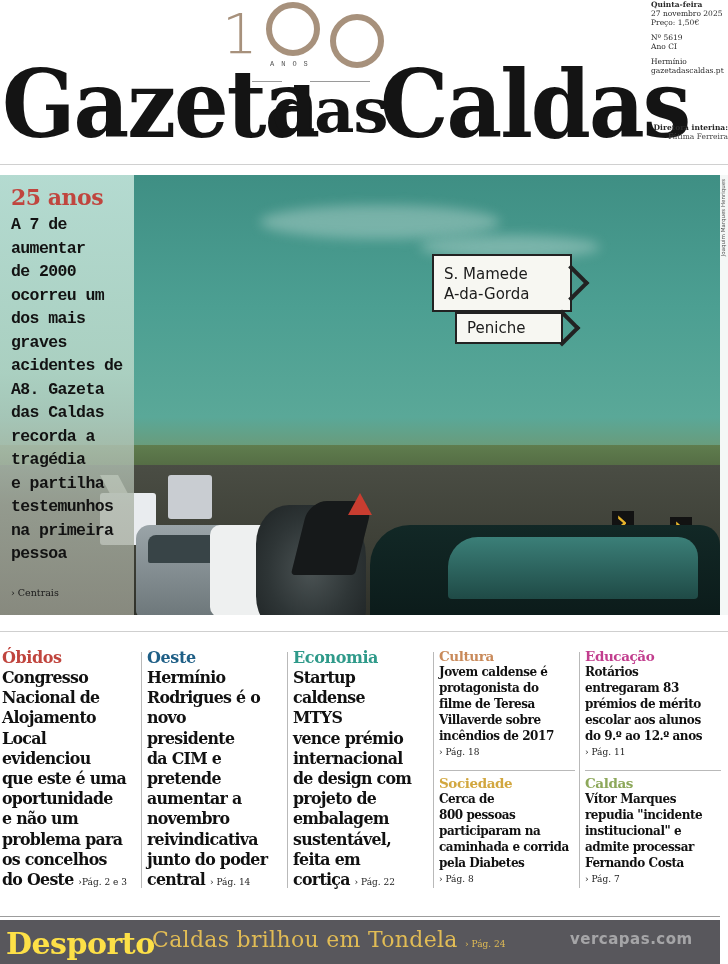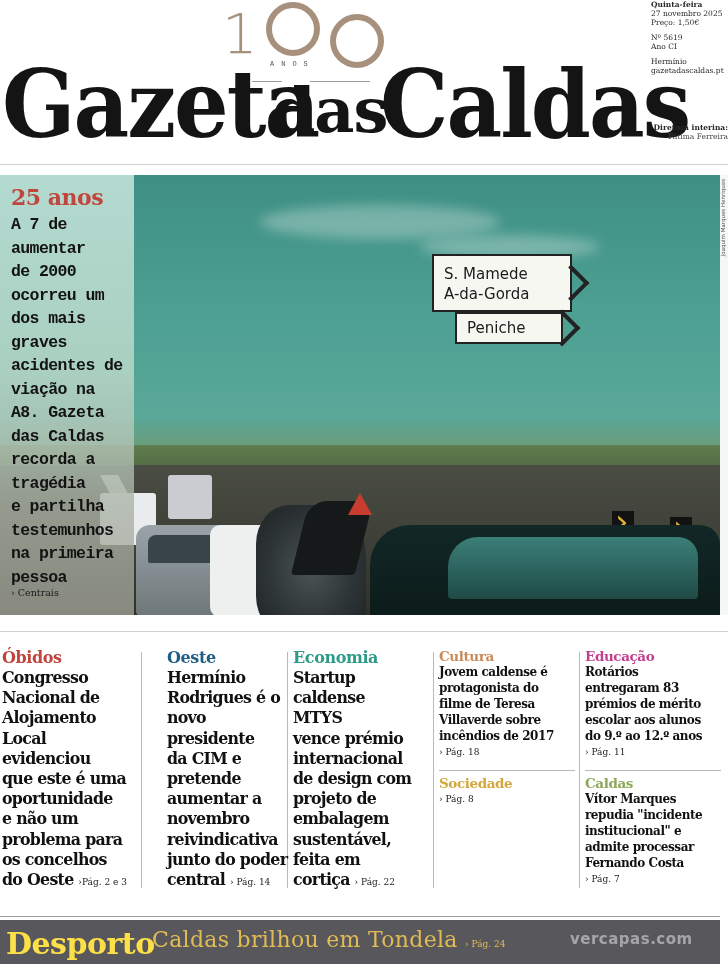--- a/index.html
+++ b/index.html
@@ -97,21 +97,21 @@
   .vrule { position: absolute; width: 1px; background: #b9b9b9; }
   .kicker { font-family: "DejaVu Serif", serif; font-weight: bold; font-size: 16px; line-height: 20px; letter-spacing: -0.4px; }
   .head { font-family: "DejaVu Serif", serif; font-weight: bold; font-size: 15.8px; line-height: 20.2px; color: #111; letter-spacing: -0.7px; }
   .ref { font-family: "DejaVu Serif", serif; font-weight: normal; font-size: 9px; color: #222; letter-spacing: 0; }
   .small .kicker { font-size: 13.5px; line-height: 16px; }
   .small .head { font-size: 12px; line-height: 16px; letter-spacing: -0.45px; }
   .small .ref { display: block; margin-top: 3px; font-size: 9px; }
   .hrule { position: absolute; height: 1px; background: #b9b9b9; }
 
   .s1 { left: 2px; top: 648px; width: 136px; }
-  .s2 { left: 147px; top: 648px; width: 136px; margin-left: 20px; }
+  .s2 { left: 147px; top: 648px; width: 136px; }
   .s3 { left: 293px; top: 648px; width: 136px; }
   .s4 { left: 439px; top: 648px; width: 136px; }
   .s5 { left: 585px; top: 648px; width: 140px; }
   .s6 { left: 439px; top: 775px; width: 136px; }
   .s7 { left: 585px; top: 775px; width: 140px; }
 
   
   .rule-bot { position: absolute; left: 0; top: 916px; width: 720px; height: 1px; background: #9c9c9c; }
   .sportbar { position: absolute; left: 0; top: 920px; width: 720px; height: 44px; background: #58575c; }
   .sportbar .lbl { position: absolute; left: 6px; top: 6px; font-family: "DejaVu Serif", serif; font-weight: bold;
@@ -199,21 +199,20 @@
   <div class="lead-overlay"></div>
   <div class="lead-kicker">25 anos</div>
   <div class="lead-head">
     <div>A 7 de</div>
     <div>aumentar</div>
     <div>de 2000</div>
     <div>ocorreu um</div>
     <div>dos mais</div>
     <div>graves</div>
     <div>acidentes de</div>
-    <div>viação na</div>
     <div>A8. Gazeta</div>
     <div>das Caldas</div>
     <div>recorda a</div>
     <div>tragédia</div>
     <div>e partilha</div>
     <div>testemunhos</div>
     <div>na primeira</div>
     <div>pessoa</div>
   </div>
   <div class="lead-ref">› Centrais</div>
@@ -298,20 +297,27 @@
     <div>entregaram 83</div>
     <div>prémios de mérito</div>
     <div>escolar aos alunos</div>
     <div>do 9.º ao 12.º anos</div>
   </div>
   <span class="ref">› Pág. 11</span>
 </article>
 
 <article class="story small s6">
   <div class="kicker" style="color:#d2a73f">Sociedade</div>
+  <div class="head">
+    <div>Cerca de</div>
+    <div>800 pessoas</div>
+    <div>participaram na</div>
+    <div>caminhada e corrida</div>
+    <div>pela Diabetes</div>
+  </div>
   <span class="ref">› Pág. 8</span>
 </article>
 
 <article class="story small s7">
   <div class="kicker" style="color:#8da85a">Caldas</div>
   <div class="head">
     <div>Vítor Marques</div>
     <div>repudia "incidente</div>
     <div>institucional" e</div>
     <div>admite processar</div>

